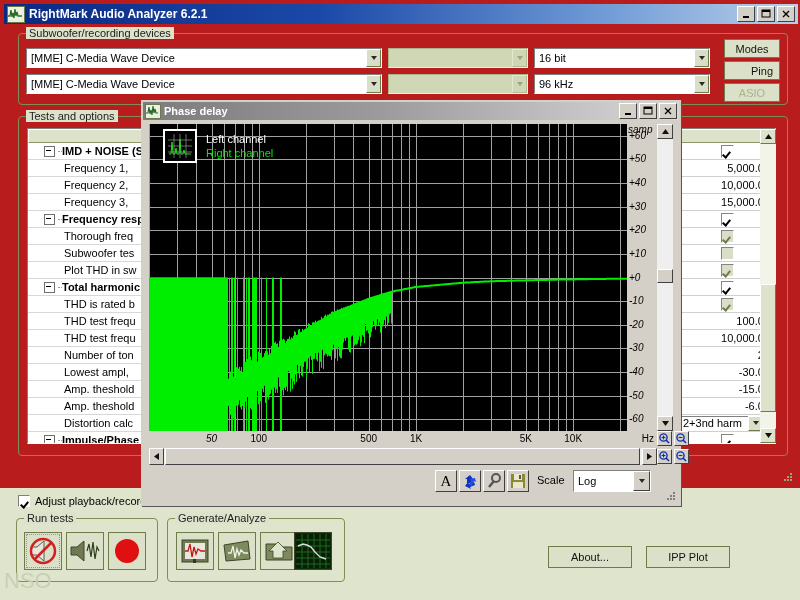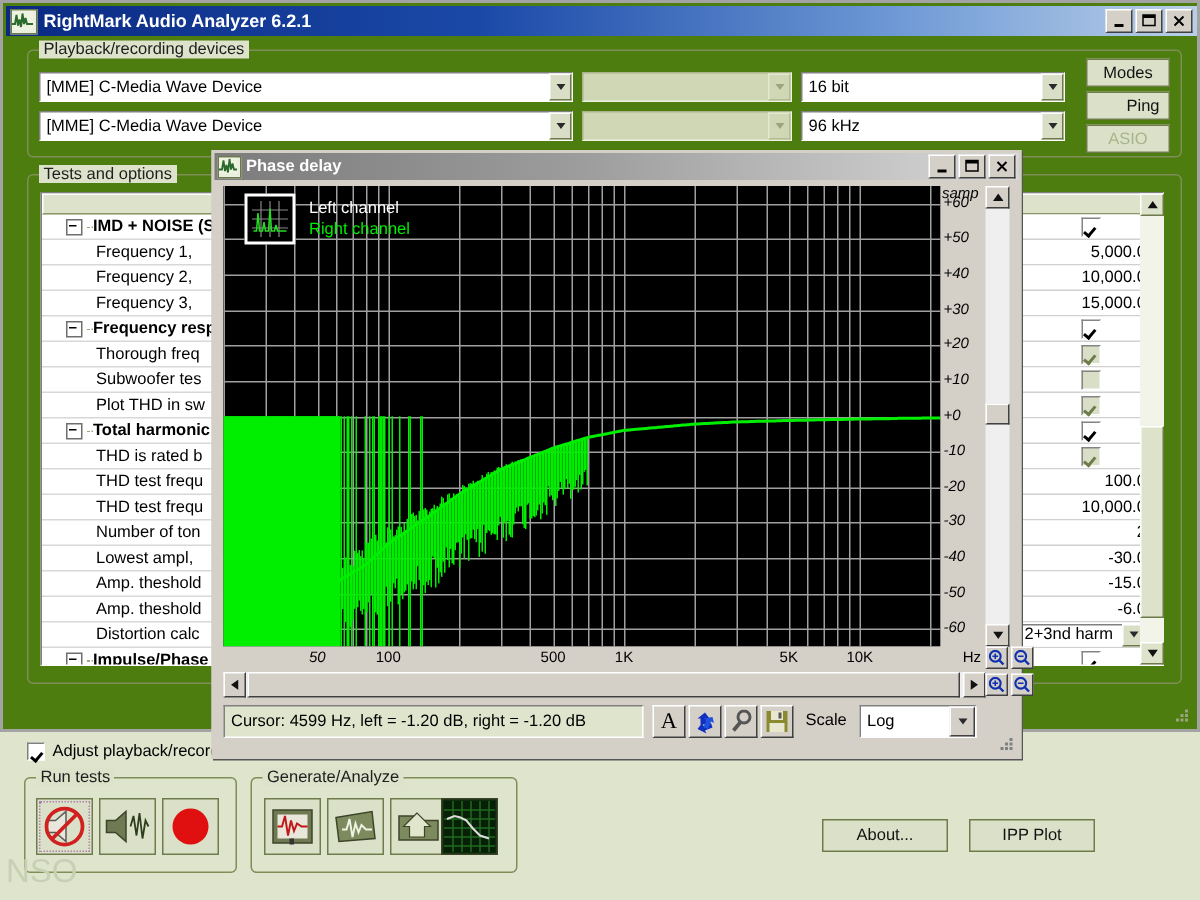--- a/index.html
+++ b/index.html
@@ -4,21 +4,21 @@
 <style>
   html,body{margin:0;padding:0;}
   body{
     width:800px;height:600px;overflow:hidden;
     font-family:"Liberation Sans",sans-serif;
     font-size:11px;
     background:#dfe4cd;
     -webkit-font-smoothing:none;
   }
   .app{position:absolute;left:0;top:0;width:800px;height:488px;
-       background:#4d7c0f;border:2px solid #a3a3a3;box-sizing:border-box;}
+       background:#b91c1c;border:2px solid #b91c1c;box-sizing:border-box;}
 
   
   .titlebar{position:absolute;left:2px;top:2px;width:794px;height:20px;
     background:linear-gradient(to right,#0a2a82 0%,#1b49a8 40%,#6f9ad6 75%,#b9cfe8 100%);
     display:flex;align-items:center;}
   .titlebar .tb-icon{width:16px;height:15px;margin-left:3px;margin-right:4px;
     background:#e9eedd;border:1px solid #6a7a4e;position:relative;overflow:hidden;}
   .tb-icon svg{display:block;}
   .titlebar .tb-text{color:#fff;font-weight:bold;font-size:12px;letter-spacing:0px;}
   .tb-btns{margin-left:auto;display:flex;gap:2px;margin-right:3px;}
@@ -153,21 +153,21 @@
       </div>
       <div class="tb-btn">
         <svg width="10" height="10">
             <path d="M2,2 L8,8 M8,2 L2,8" stroke="#000" stroke-width="1.3"></path>
           </svg>
       </div>
     </div>
   </div>
 
   <div class="group" style="left:16px;top:31px;width:768px;height:70px;">
-    <div class="legend">Playback/recording devices</div>
+    <div class="legend">Subwoofer/recording devices</div>
   </div>
 
   <div class="combo" style="left:24px;top:46px;width:356px;height:20px;">
     <div class="txt">[MME] C-Media Wave Device</div>
     <div class="arrow">
         <i class="tri"></i>
       </div>
   </div>
   <div class="combo" style="left:24px;top:72px;width:356px;height:20px;">
     <div class="txt">[MME] C-Media Wave Device</div>
@@ -905,21 +905,20 @@
         </svg>
     </div>
     <div class="zbtn" style="position:absolute;left:531px;top:347px;">
       <svg width="11" height="11" viewBox="0 0 11 11">
           <circle cx="4.5" cy="4.5" r="3.6" fill="none" stroke="#1030b0" stroke-width="1.4"></circle>
           <line x1="7" y1="7" x2="10" y2="10" stroke="#1030b0" stroke-width="1.6"></line>
           <line x1="2.6" y1="4.5" x2="6.4" y2="4.5" stroke="#1030b0" stroke-width="1.1"></line>
         </svg>
     </div>
 
-    <div class="statusfield" style="left:6px;top:368px;width:280px;height:22px;">Cursor:  4599 Hz,  left = -1.20 dB,  right = -1.20 dB</div>
 
     <div class="tbtn" style="left:292px;top:368px;width:22px;height:22px;">
       <span style="font-size:15px;font-family:'Liberation Serif',serif;">A</span>
     </div>
     <div class="tbtn" style="left:316px;top:368px;width:22px;height:22px;">
       <svg width="16" height="16" viewBox="0 0 16 16">
         <path d="M8,2 L11,6 L9,6 L9,10 L5,10 L5,6 L3,6 Z" fill="#1030c0"></path>
         <path d="M3,13 L6,9 L7,11 L12,9 L13,12 L8,14 L9,16 Z" fill="#1030c0"></path>
         <path d="M13,5 L14,9 L12,8 L10,13 L7,12 L9,7 L7,6 Z" fill="#2050e0"></path>
       </svg>

